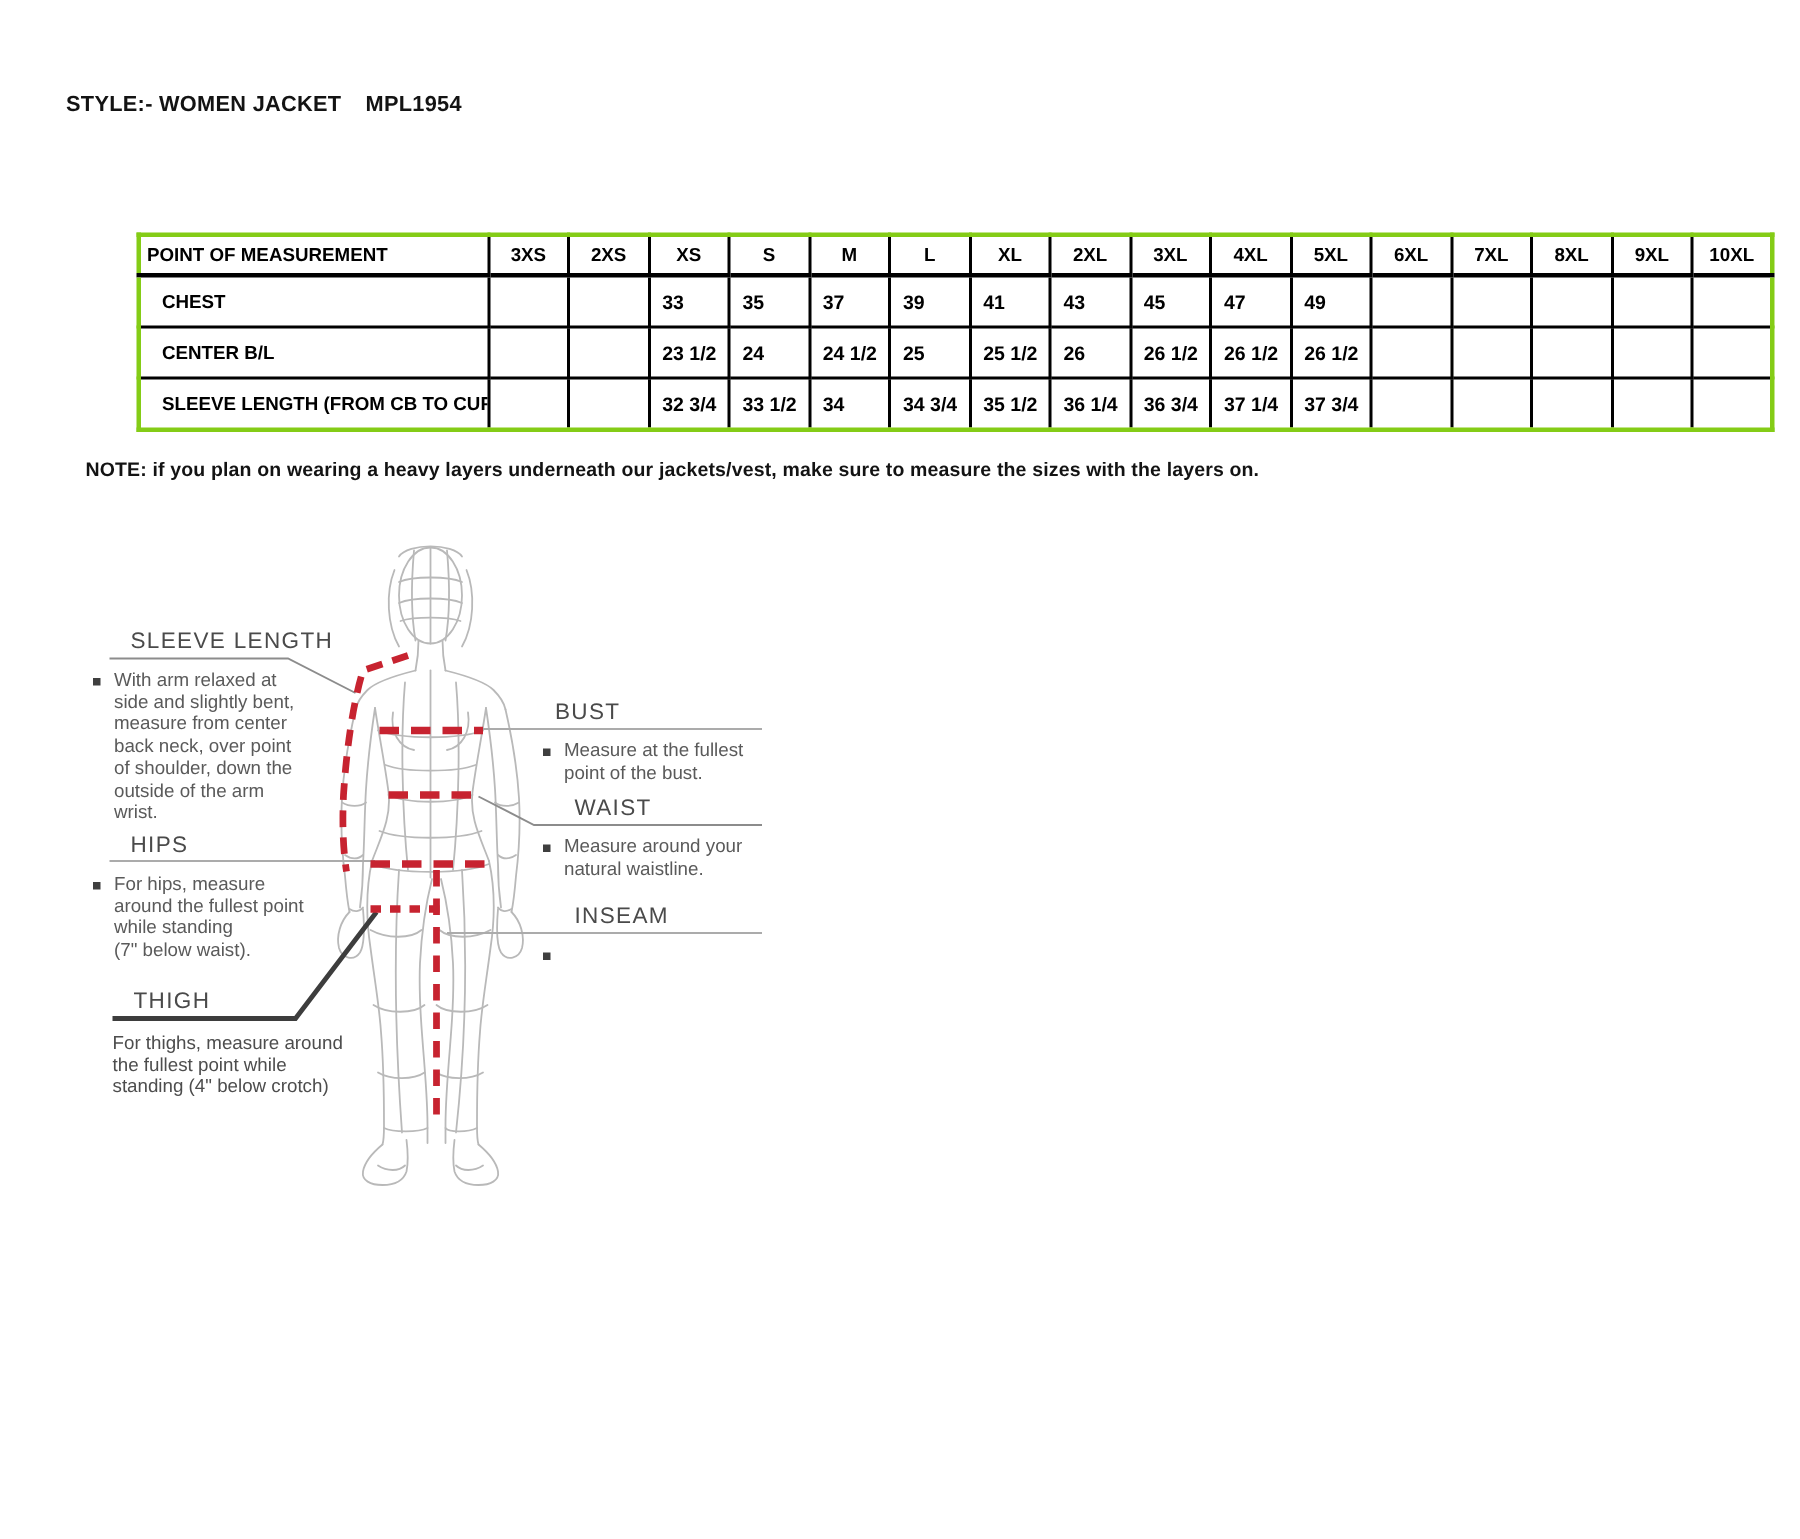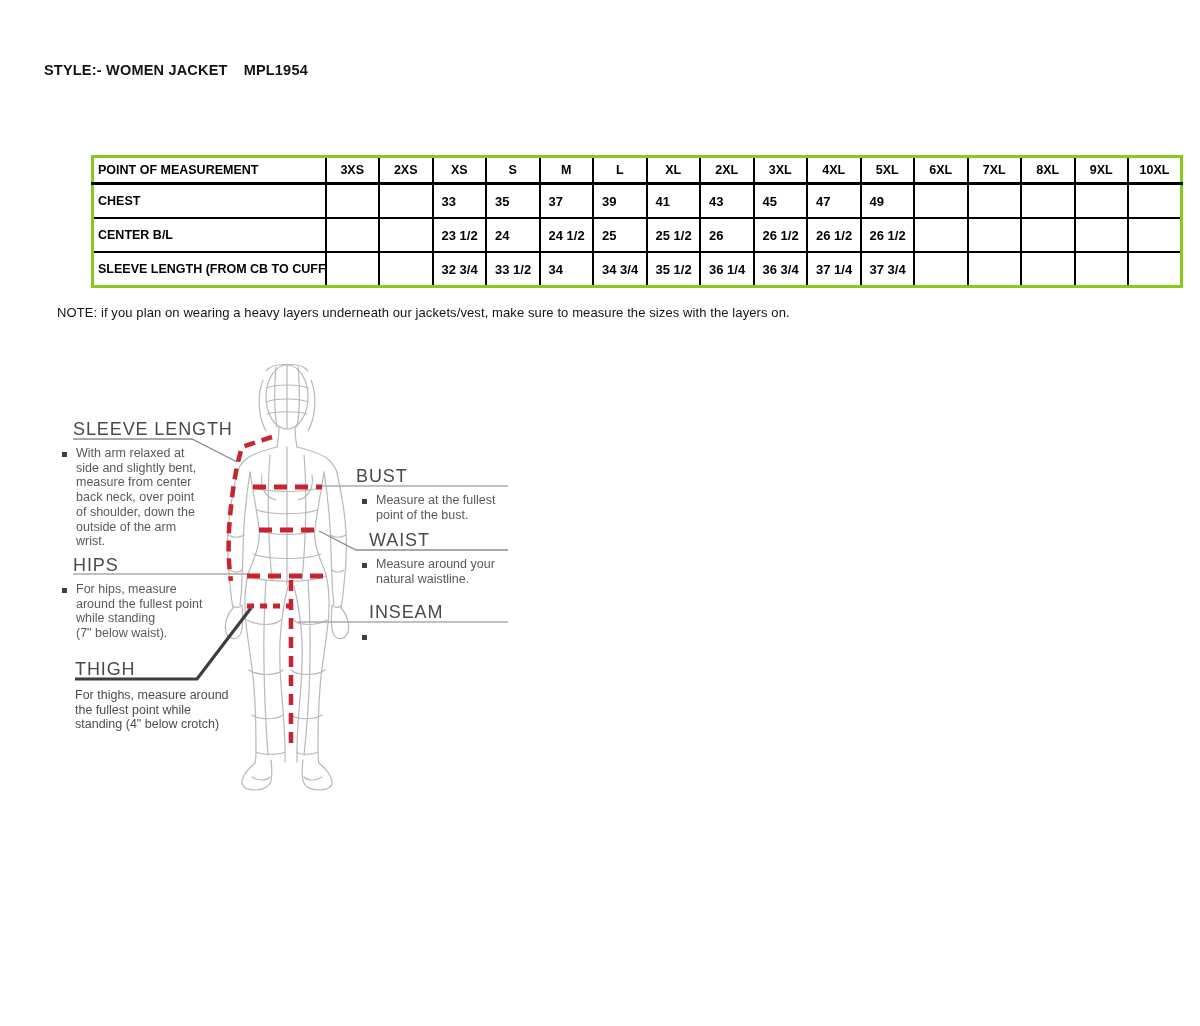--- a/index.html
+++ b/index.html
@@ -7,27 +7,27 @@
   .page{position:absolute;inset:0;background:#fff;}
 
   .doc-title{position:absolute;left:44px;top:62px;font-size:14.5px;font-weight:bold;color:#131313;letter-spacing:.2px;}
   .doc-title .code{margin-left:16px;}
 
   #size-table{position:absolute;left:47px;top:155px;width:1089px;border-collapse:collapse;table-layout:fixed;border:3px solid #84cc16;margin-left:44px;}
   #size-table th,#size-table td{border:2px solid #000;overflow:hidden;white-space:nowrap;color:#000;vertical-align:middle;}
   #size-table th{height:22px;font-size:12.5px;font-weight:bold;border-bottom:3px solid #000;}
   #size-table th.label-col{text-align:left;padding-left:4px;}
   #size-table td{height:30px;font-size:13px;font-weight:bold;text-align:left;padding-left:8px;}
-  #size-table td.label-col{padding-left:4px;font-size:12.5px;}
-
-  .note{position:absolute;left:57px;top:305px;margin:0;font-size:13px;font-weight:normal;color:#131313;letter-spacing:.1px;}
+  #size-table td.label-col{padding-left:14px;font-size:12.5px;}
+
+  .note{position:absolute;left:57px;top:305px;margin:0;font-size:13px;font-weight:bold;color:#131313;letter-spacing:.1px;}
 
   .diagram{position:absolute;left:0;top:340px;width:1200px;height:486px;}
   .diagram svg{position:absolute;left:0;top:0;}
-  .sec-title{position:absolute;font-size:18px;color:#4a4a4a;letter-spacing:.9px;white-space:nowrap;}
+  .sec-title{position:absolute;font-size:15px;color:#4a4a4a;letter-spacing:.9px;white-space:nowrap;margin-left:14px;}
   .sec-text{position:absolute;font-size:12.5px;line-height:14.7px;color:#5a5a5a;white-space:pre-line;}
   .bullet{position:absolute;width:5px;height:5px;background:#3f3f3f;}
 </style>
 </head>
 <body>
 
 <div class="page">
 
   <div class="doc-title">
     <span>STYLE:- WOMEN JACKET</span><span class="code">MPL1954</span>

